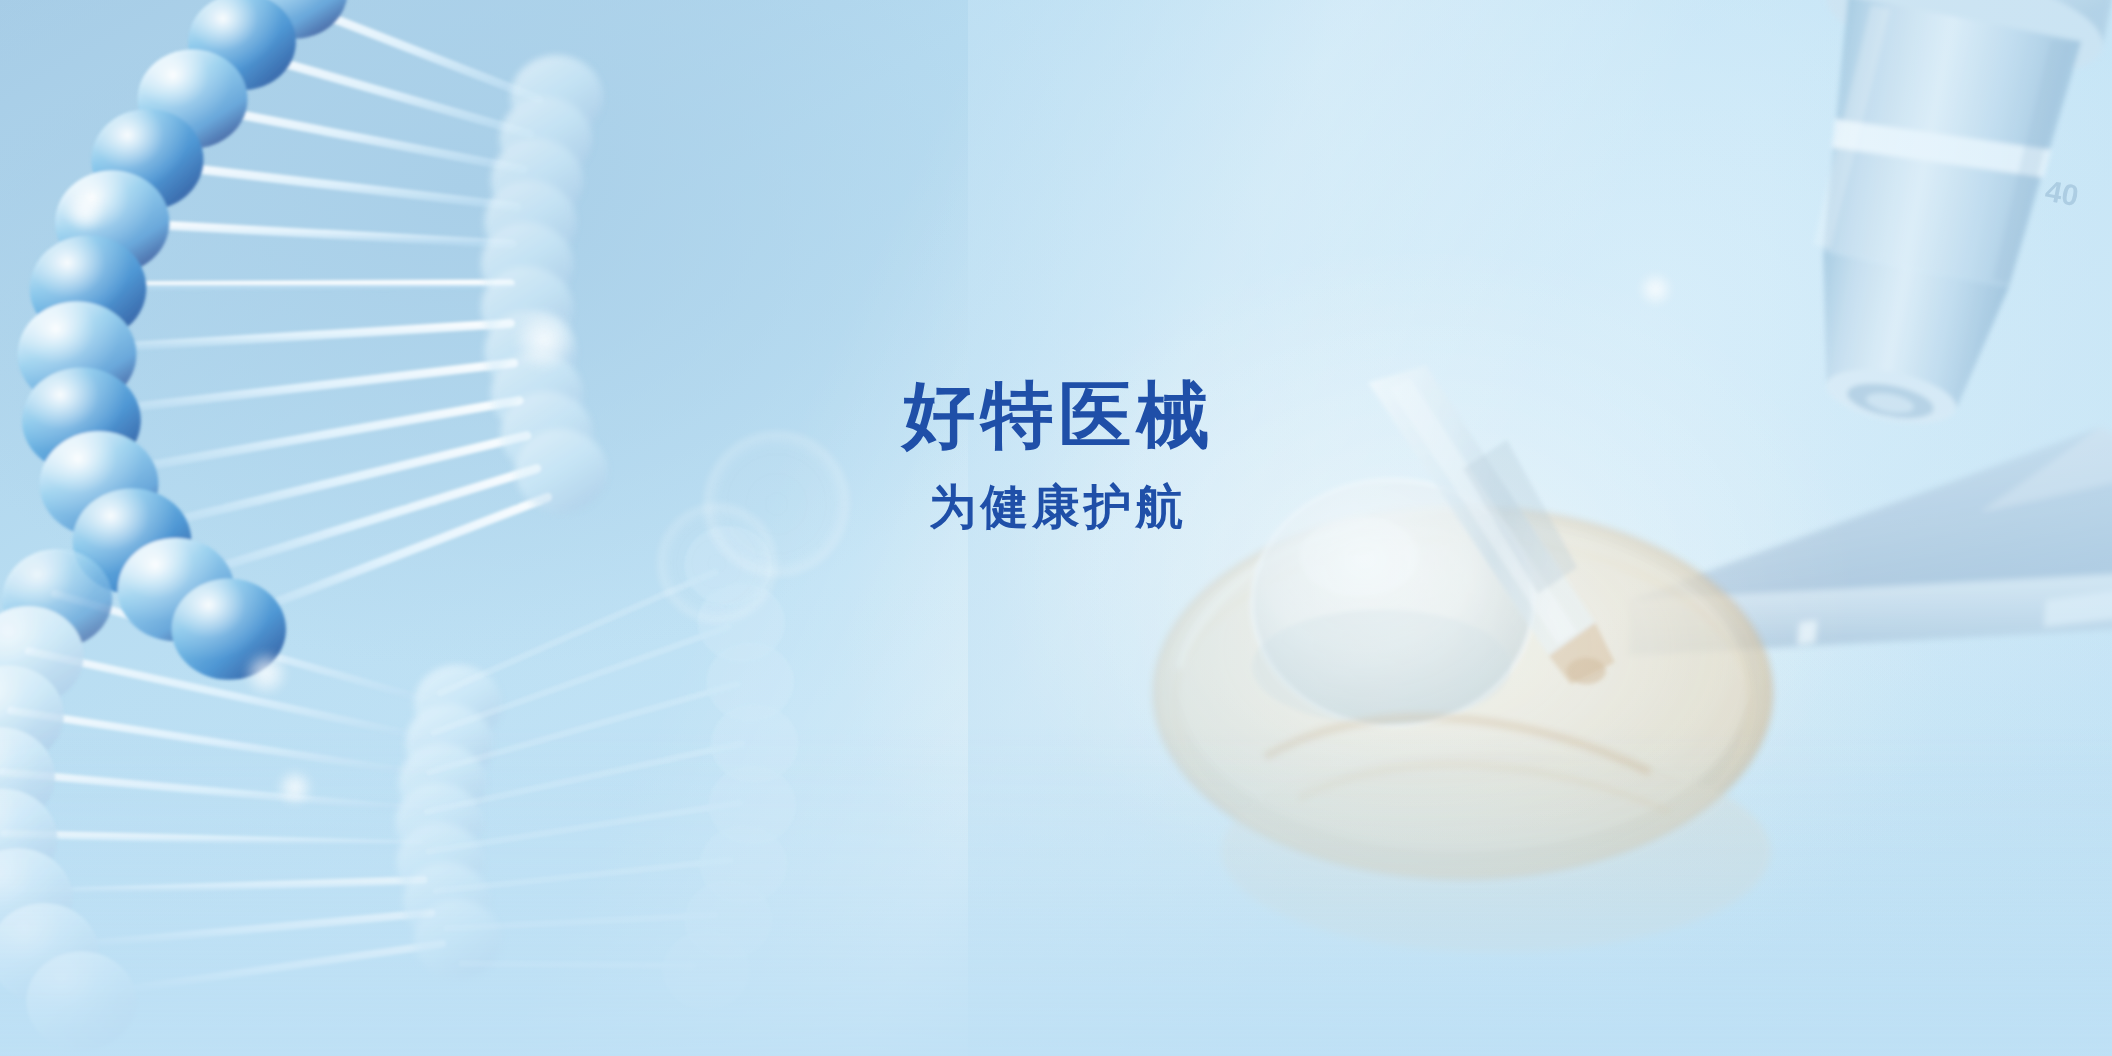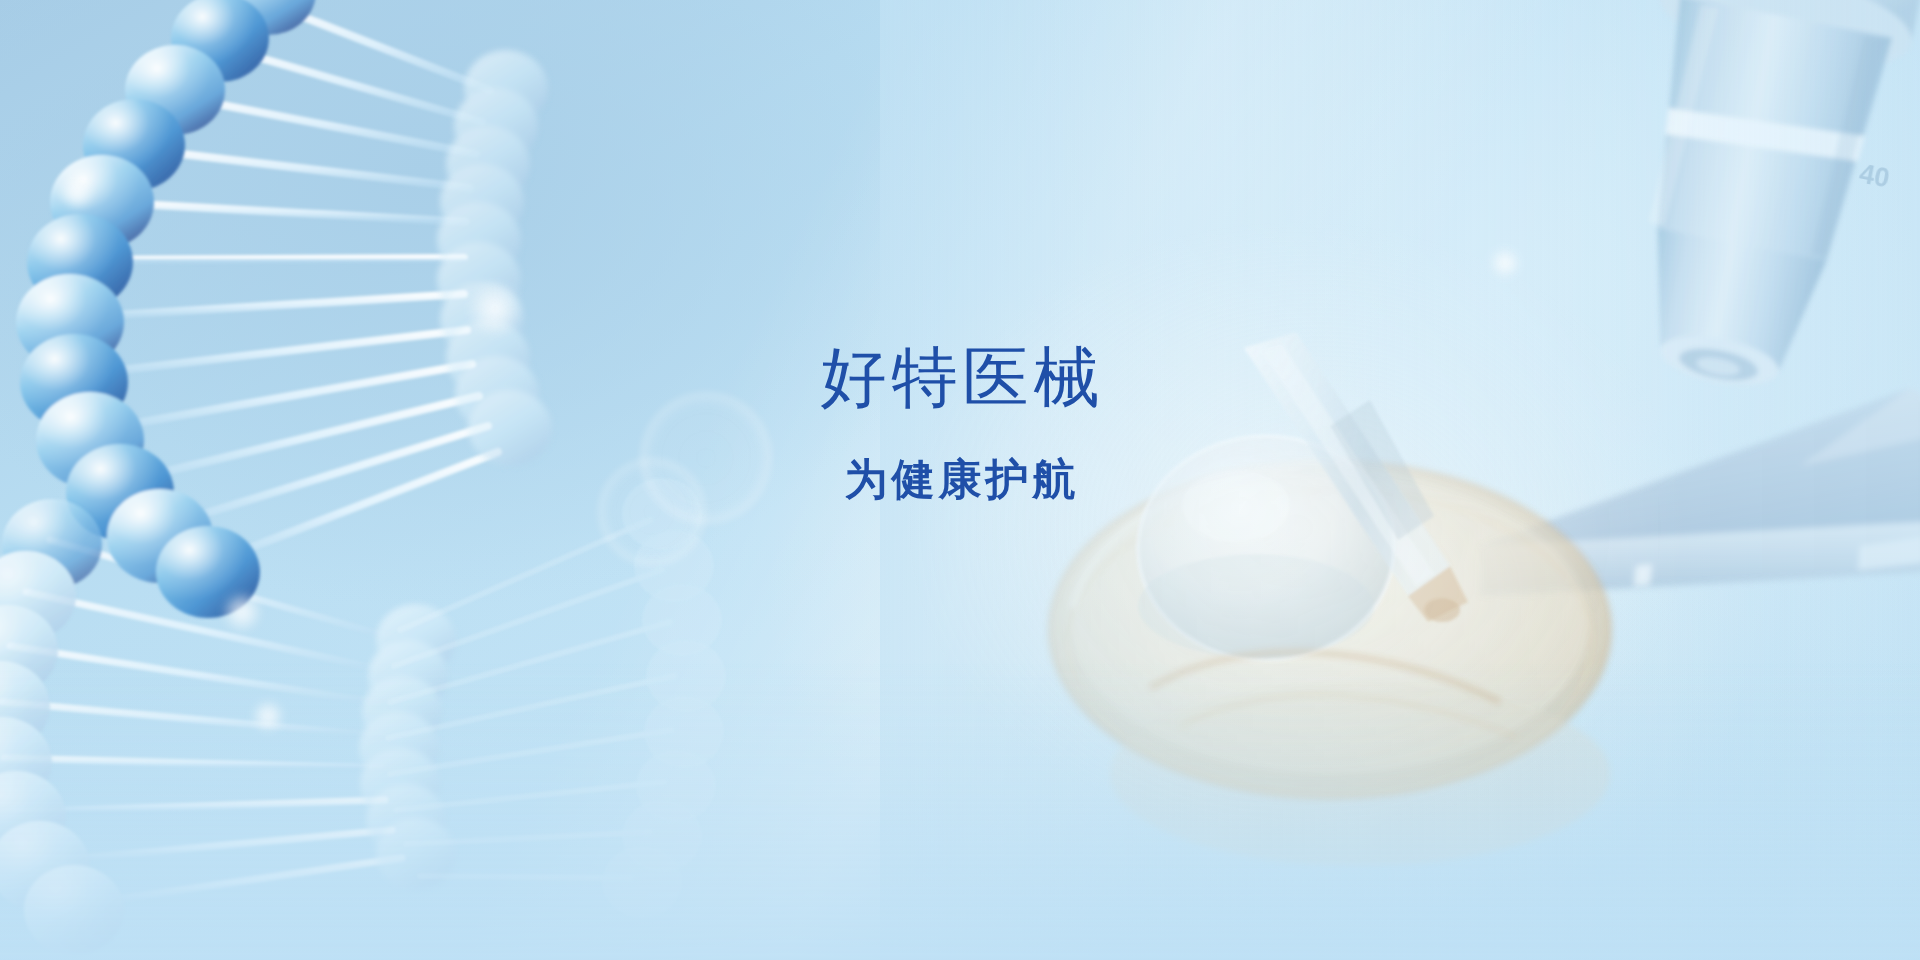--- a/index.html
+++ b/index.html
@@ -126,42 +126,42 @@
     top: 344px;
     width: 1920px;
     text-align: center;
     pointer-events: none;
   }
   #copy > * { pointer-events: auto; }
 
   .hero-title {
     font-size: 66px;
     line-height: 1.0;
-    font-weight: 400;
+    font-weight: 700;
     letter-spacing: 5px;
     color: #1f4fa8;
     margin: 0;
     text-indent: 5px;
   }
   .hero-sub {
     font-size: 41px;
     line-height: 1.0;
     font-weight: 400;
     letter-spacing: 3px;
     color: #2357ae;
     margin: 52px 0 0 0;
     text-indent: 3px;
   }
   .hero-tag {
     font-size: 43px;
     line-height: 1.0;
     font-weight: 700;
     letter-spacing: 4px;
     color: #1f4fa8;
-    margin: 48px 0 0 0;
+    margin: 30px 0 0 0;
     text-indent: 4px;
   }
 </style>
 </head>
 <body>
 
 <div id="stage">
 
   <div class="bg-base"></div>
   <div class="bg-sheen"></div>

